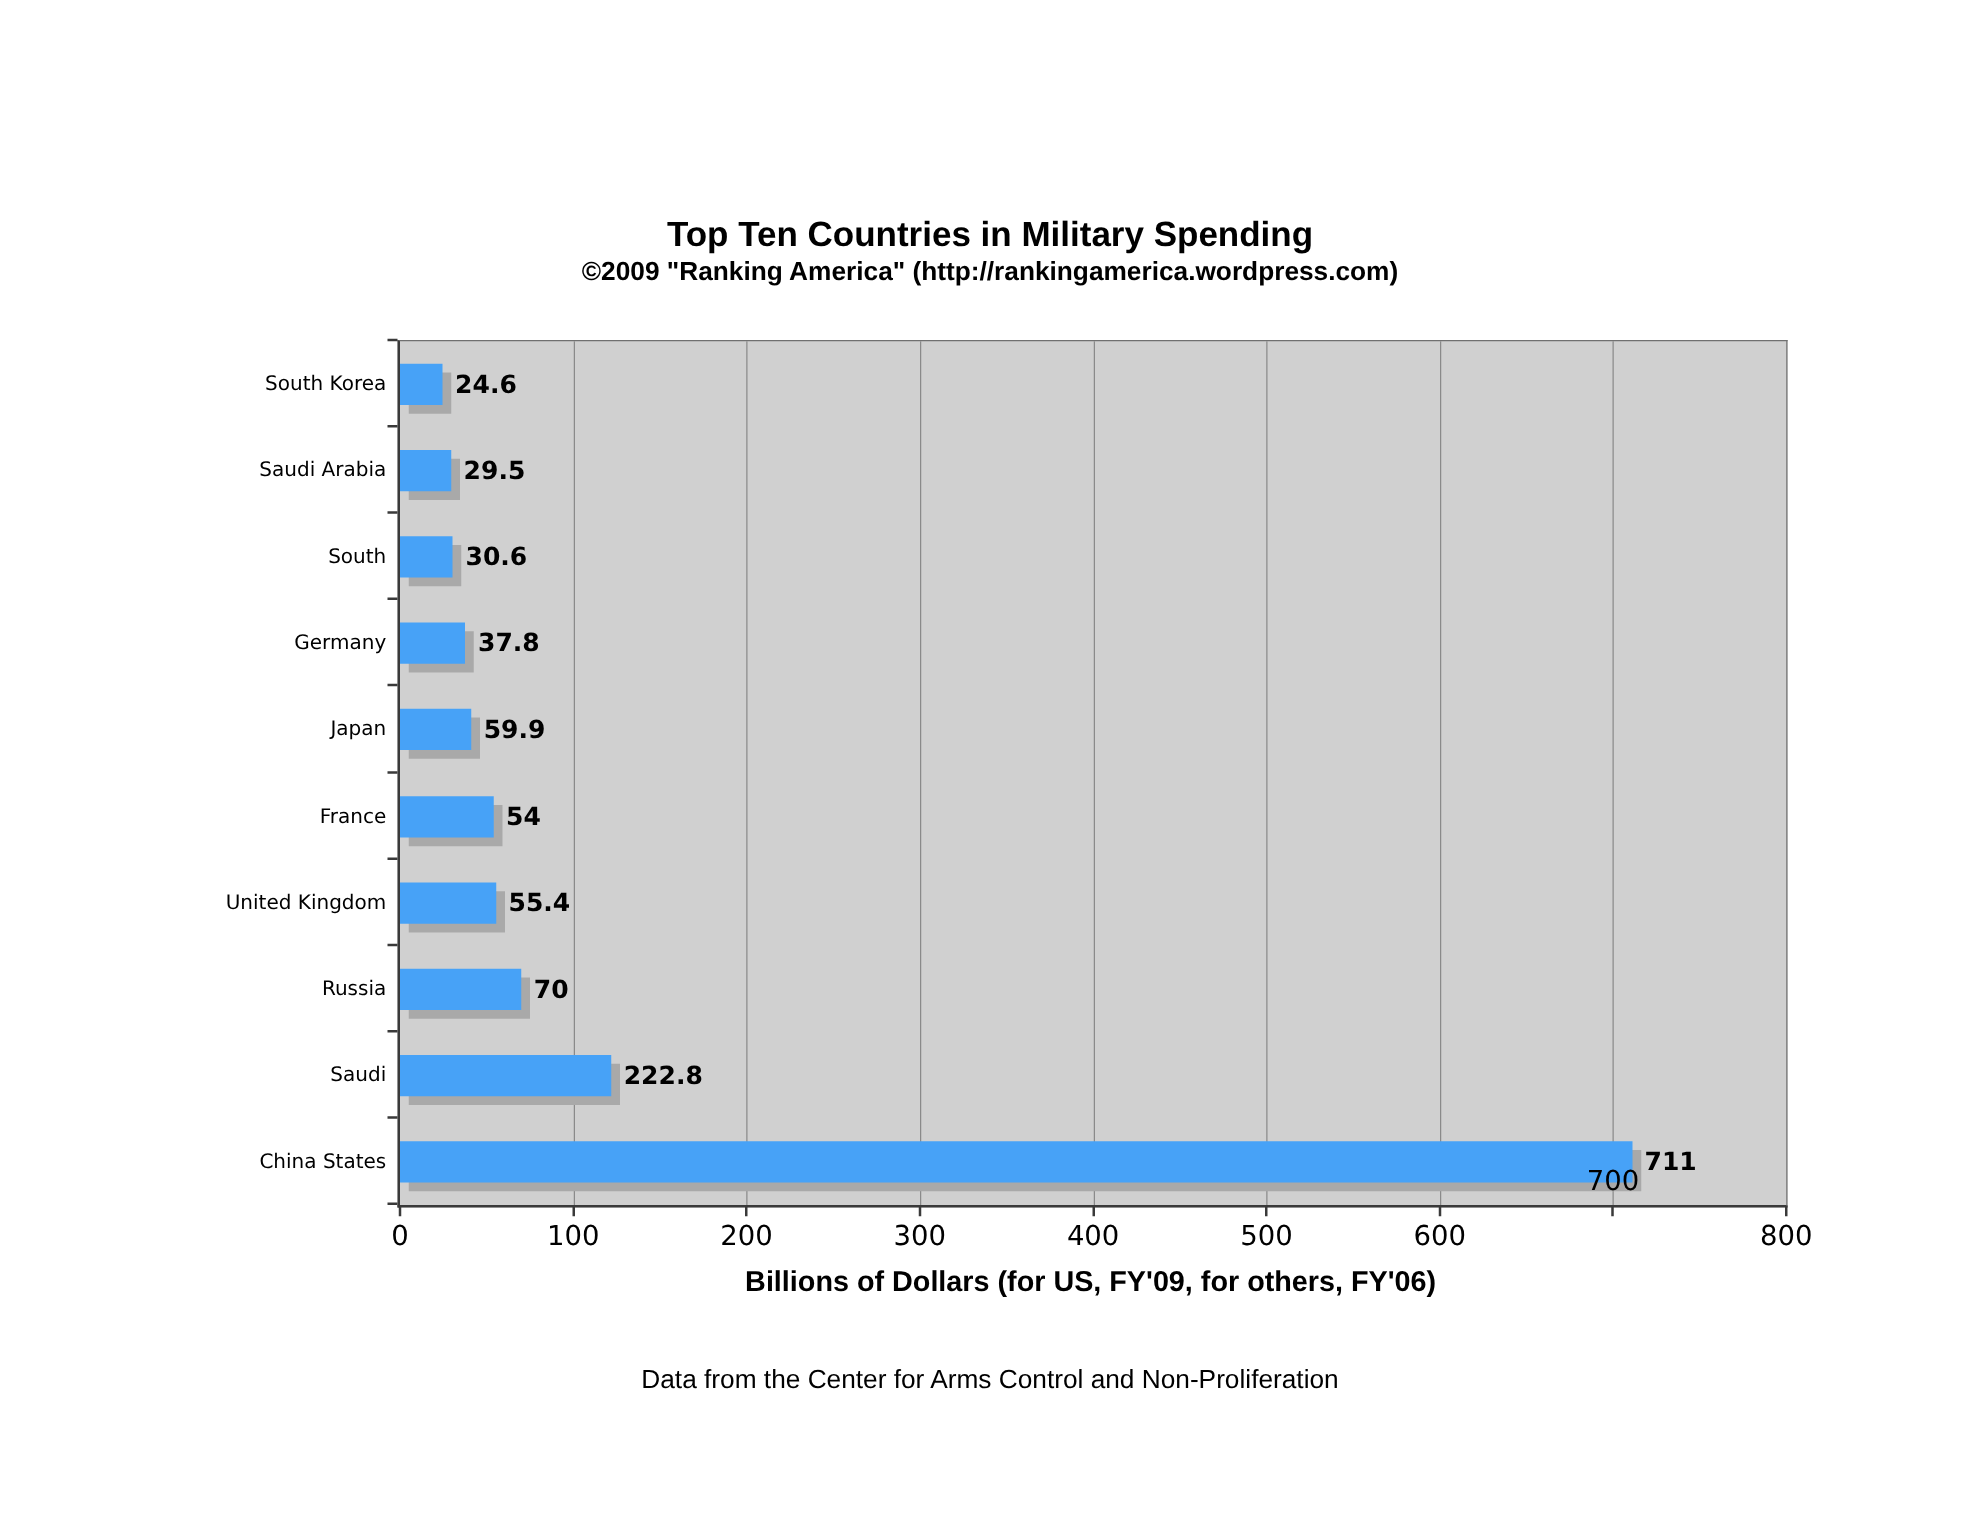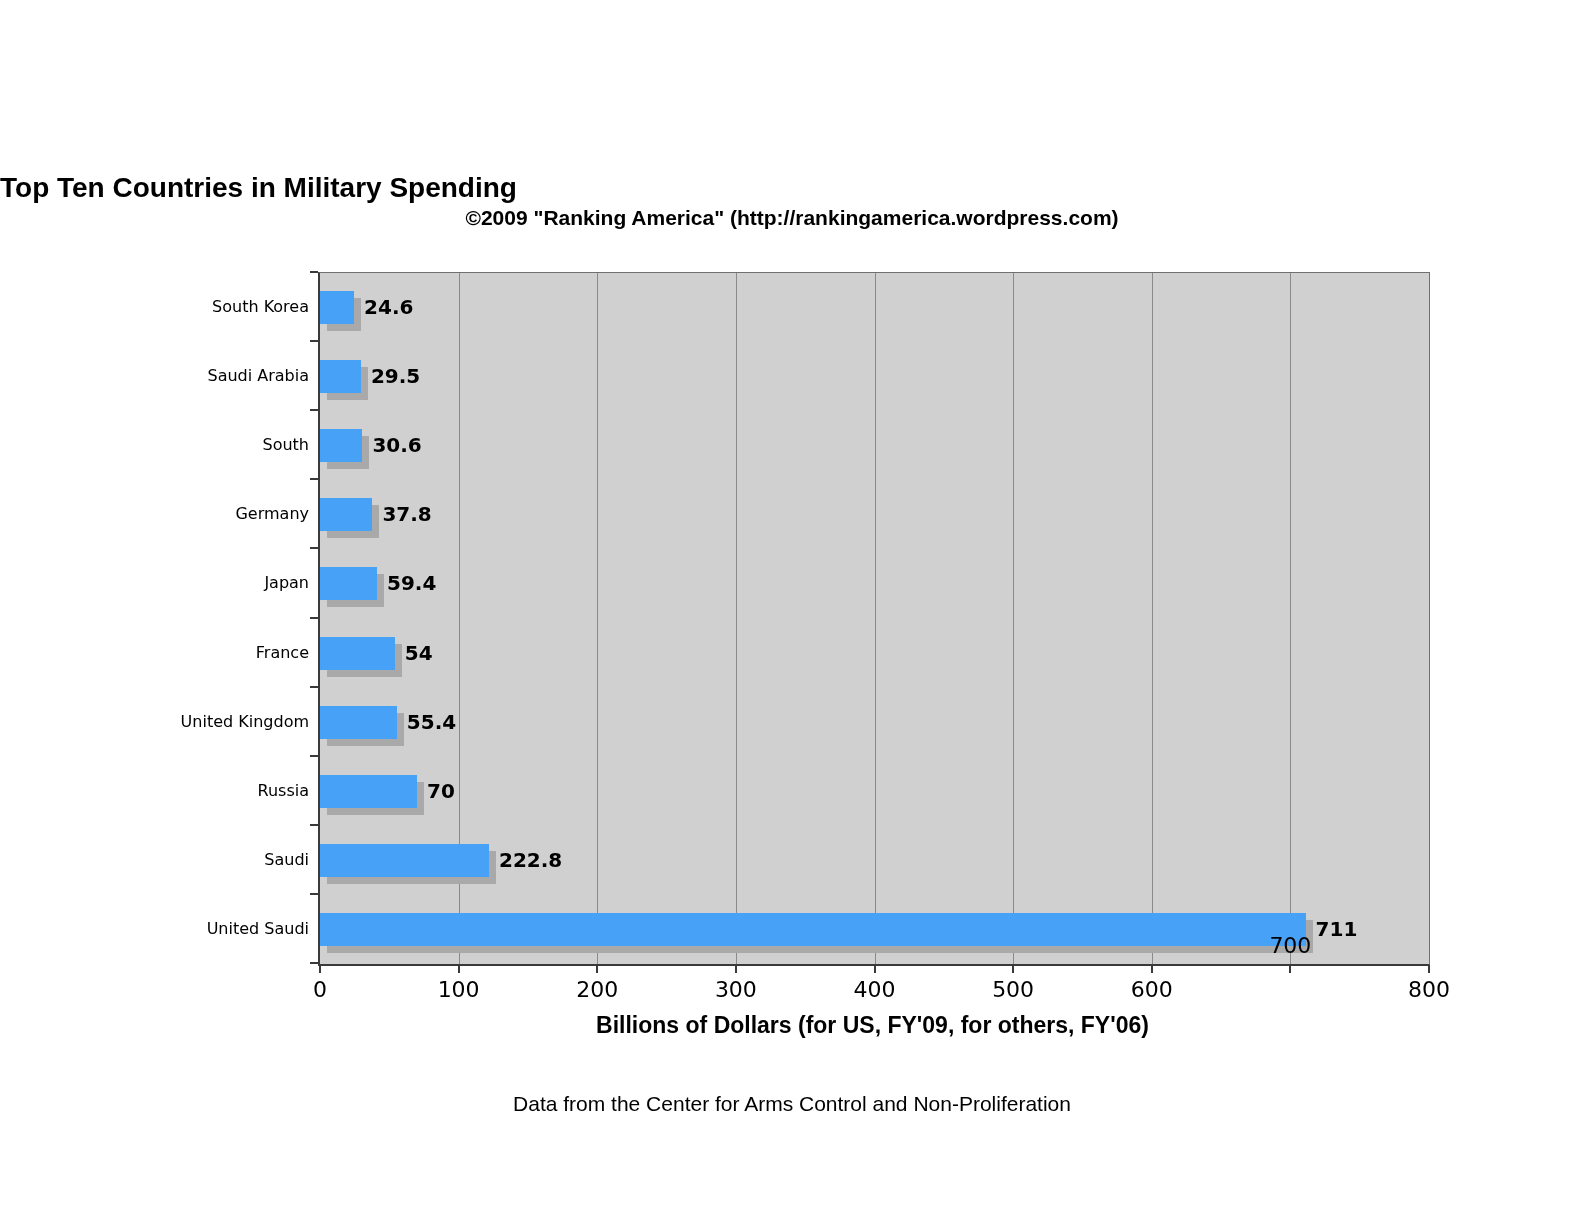--- a/index.html
+++ b/index.html
@@ -8,21 +8,21 @@
     width: 1584px;
     height: 1224px;
     background: #ffffff;
     font-family: "DejaVu Sans", sans-serif;
     color: #000000;
     overflow: hidden;
   }
   .chart-title {
     position: absolute;
     left: 0; top: 172px; width: 1584px;
-    text-align: left;
+    text-align: center;
     font-family: "Liberation Sans", sans-serif;
     font-size: 28px;
     font-weight: bold;
   }
   .chart-subtitle {
     position: absolute;
     left: 0; top: 206px; width: 1584px;
     text-align: center;
     font-family: "Liberation Sans", sans-serif;
     font-size: 21px;
@@ -123,21 +123,21 @@
       <div class="bar" style="left: 0px; top: 87.15px; width: 40.8944px; height: 33px; background: rgb(71, 162, 247);"></div>
       <div class="bar-value-label" style="left: 50.8944px; top: 87.15px; height: 33px; line-height: 33px;">29.5</div>
       <div class="bar-shadow" style="left: 7px; top: 163.25px; width: 42.4192px; height: 33px; background: rgb(169, 169, 169);"></div>
       <div class="bar" style="left: 0px; top: 156.25px; width: 42.4192px; height: 33px; background: rgb(71, 162, 247);"></div>
       <div class="bar-value-label" style="left: 52.4192px; top: 156.25px; height: 33px; line-height: 33px;">30.6</div>
       <div class="bar-shadow" style="left: 7px; top: 232.35px; width: 52.4002px; height: 33px; background: rgb(169, 169, 169);"></div>
       <div class="bar" style="left: 0px; top: 225.35px; width: 52.4002px; height: 33px; background: rgb(71, 162, 247);"></div>
       <div class="bar-value-label" style="left: 62.4002px; top: 225.35px; height: 33px; line-height: 33px;">37.8</div>
       <div class="bar-shadow" style="left: 7px; top: 301.45px; width: 56.9749px; height: 33px; background: rgb(169, 169, 169);"></div>
       <div class="bar" style="left: 0px; top: 294.45px; width: 56.9749px; height: 33px; background: rgb(71, 162, 247);"></div>
-      <div class="bar-value-label" style="left: 66.9749px; top: 294.45px; height: 33px; line-height: 33px;">59.4</div>
+      <div class="bar-value-label" style="left: 66.9749px; top: 294.45px; height: 33px; line-height: 33px;">59.9</div>
       <div class="bar-shadow" style="left: 7px; top: 370.55px; width: 74.8575px; height: 33px; background: rgb(169, 169, 169);"></div>
       <div class="bar" style="left: 0px; top: 363.55px; width: 74.8575px; height: 33px; background: rgb(71, 162, 247);"></div>
       <div class="bar-value-label" style="left: 84.8575px; top: 363.55px; height: 33px; line-height: 33px;">54</div>
       <div class="bar-shadow" style="left: 7px; top: 439.65px; width: 76.7982px; height: 33px; background: rgb(169, 169, 169);"></div>
       <div class="bar" style="left: 0px; top: 432.65px; width: 76.7982px; height: 33px; background: rgb(71, 162, 247);"></div>
       <div class="bar-value-label" style="left: 86.7982px; top: 432.65px; height: 33px; line-height: 33px;">55.4</div>
       <div class="bar-shadow" style="left: 7px; top: 508.75px; width: 97.0375px; height: 33px; background: rgb(169, 169, 169);"></div>
       <div class="bar" style="left: 0px; top: 501.75px; width: 97.0375px; height: 33px; background: rgb(71, 162, 247);"></div>
       <div class="bar-value-label" style="left: 107.037px; top: 501.75px; height: 33px; line-height: 33px;">70</div>
       <div class="bar-shadow" style="left: 7px; top: 577.85px; width: 168.984px; height: 33px; background: rgb(169, 169, 169);"></div>
@@ -150,21 +150,21 @@
   <div id="y-labels">
       <div class="y-label" style="top: 272px; height: 69.1px; line-height: 69.1px;">South Korea</div>
       <div class="y-label" style="top: 341.1px; height: 69.1px; line-height: 69.1px;">Saudi Arabia</div>
       <div class="y-label" style="top: 410.2px; height: 69.1px; line-height: 69.1px;">South</div>
       <div class="y-label" style="top: 479.3px; height: 69.1px; line-height: 69.1px;">Germany</div>
       <div class="y-label" style="top: 548.4px; height: 69.1px; line-height: 69.1px;">Japan</div>
       <div class="y-label" style="top: 617.5px; height: 69.1px; line-height: 69.1px;">France</div>
       <div class="y-label" style="top: 686.6px; height: 69.1px; line-height: 69.1px;">United Kingdom</div>
       <div class="y-label" style="top: 755.7px; height: 69.1px; line-height: 69.1px;">Russia</div>
       <div class="y-label" style="top: 824.8px; height: 69.1px; line-height: 69.1px;">Saudi</div>
-      <div class="y-label" style="top: 893.9px; height: 69.1px; line-height: 69.1px;">United Saudi</div>
+      <div class="y-label" style="top: 893.9px; height: 69.1px; line-height: 69.1px;">China States</div>
     </div>
   <div id="axis-decorations">
       <div class="y-tick" style="left: 310px; top: 271px;"></div>
       <div class="y-tick" style="left: 310px; top: 340.1px;"></div>
       <div class="y-tick" style="left: 310px; top: 409.2px;"></div>
       <div class="y-tick" style="left: 310px; top: 478.3px;"></div>
       <div class="y-tick" style="left: 310px; top: 547.4px;"></div>
       <div class="y-tick" style="left: 310px; top: 616.5px;"></div>
       <div class="y-tick" style="left: 310px; top: 685.6px;"></div>
       <div class="y-tick" style="left: 310px; top: 754.7px;"></div>

